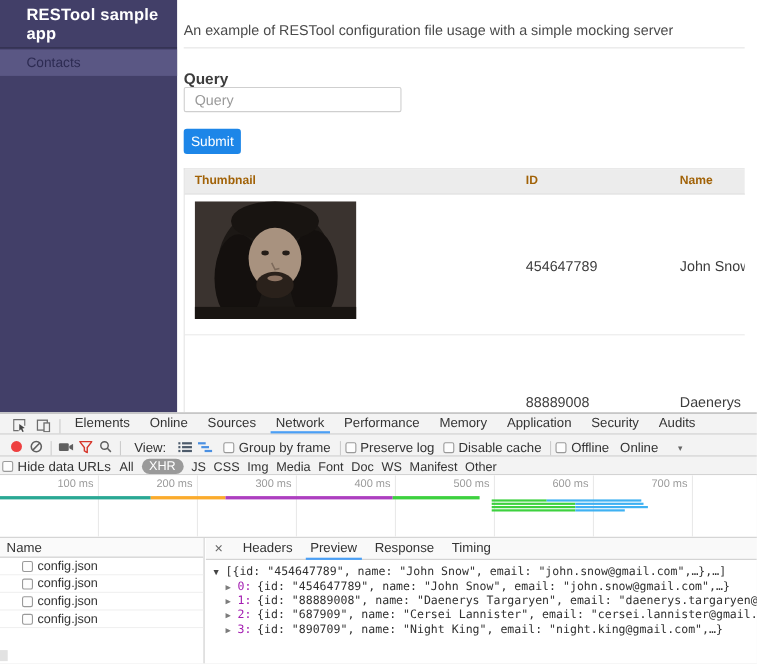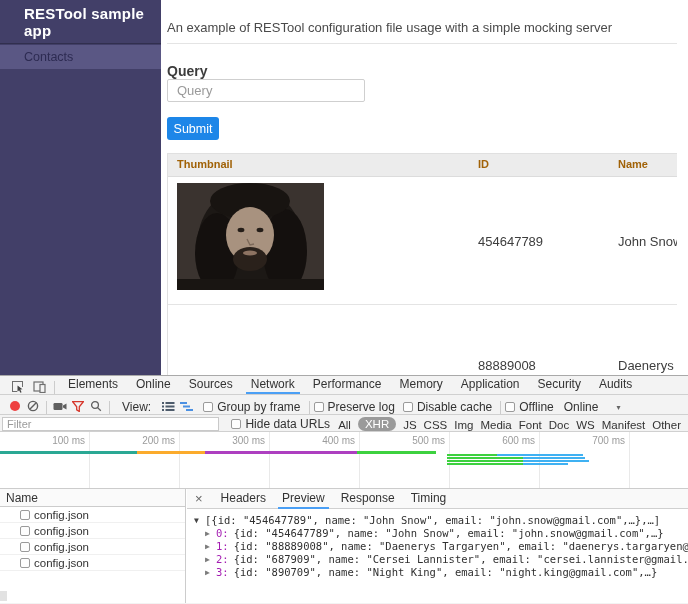--- a/index.html
+++ b/index.html
@@ -248,21 +248,20 @@
       <span class="cb"></span>
       <span>Offline</span>
     </span>
     <span id="online-select">
       <span>Online</span>
       <span id="online-arrow">▾</span>
     </span>
   </div>
 
   <div id="dt-filterbar" class="dt-row">
-    <input id="filter-input" type="text" placeholder="Filter" style="">
     <span class="cb-label">
       <span class="cb"></span>
       <span style="margin-right:8px;">Hide data URLs</span>
     </span>
     <span class="ftype">All</span>
     <span class="ftype pill">XHR</span>
     <span class="ftype">JS</span>
     <span class="ftype">CSS</span>
     <span class="ftype">Img</span>
     <span class="ftype">Media</span>

